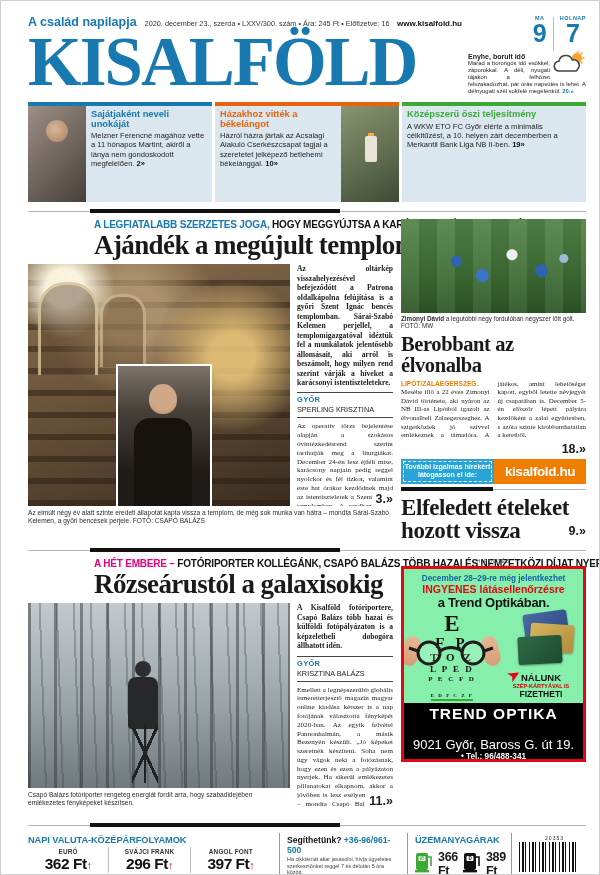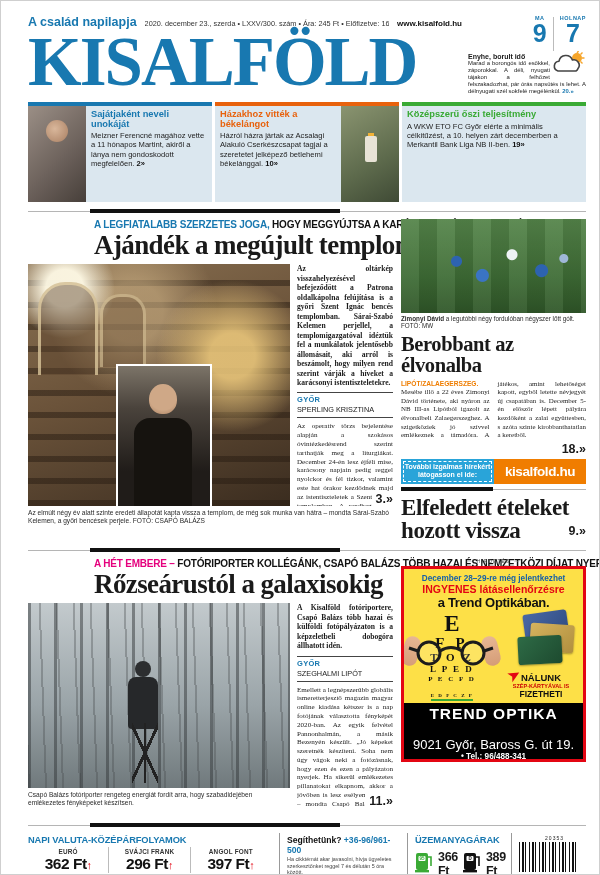--- a/index.html
+++ b/index.html
@@ -115,21 +115,21 @@
   .banner-blue{flex:1;background:#29a4d9;border:2px solid #29a4d9;position:relative;
       display:flex;flex-direction:column;align-items:center;justify-content:center;
       color:#fff;font-weight:bold;font-size:7px;line-height:1.2;outline:1px dashed #fff;outline-offset:-3px;text-align:center;}
   .banner-orange{width:92px;background:#f07d00;color:#fff;font-weight:bold;font-size:13.5px;
       display:flex;align-items:center;justify-content:center;letter-spacing:-.4px;}
   .rc-div{border-top:1px solid #b5b5b5;position:relative;margin:5px 0 6px 0;}
   .rc-div::before{content:'';position:absolute;left:0;top:-2.5px;width:92px;height:4px;background:#111;}
   
   .ad-label{text-align:center;font-size:5px;color:#555;letter-spacing:1px;margin-bottom:2px;}
   .ad-label::before,.ad-label::after{content:'—';margin:0 4px;color:#999;}
-  .adbox{border:3px solid #e30613;background:#fde047;padding:5px 5px 0 5px;height:196px;
+  .adbox{border:3px solid #e30613;background:#86efac;padding:5px 5px 0 5px;height:196px;
          box-sizing:border-box;position:relative;overflow:hidden;display:flex;flex-direction:column;}
   .ad-l1{color:#1660a8;font-weight:bold;font-size:8.2px;text-align:center;}
   .ad-l2{color:#e30613;font-weight:bold;font-size:10.5px;text-align:center;}
   .ad-l3{color:#111;font-weight:bold;font-size:13px;text-align:center;letter-spacing:-.3px;}
   .chart{position:relative;flex:1;margin-top:2px;}
   .chart-rows{width:86px;text-align:center;font-family:"Liberation Serif",serif;font-weight:bold;color:#111;}
   .cr0{font-size:23px;line-height:1;}
   .cr1{font-size:15px;line-height:1.1;letter-spacing:4px;}
   .cr2{font-size:11px;line-height:1.15;letter-spacing:3px;}
   .cr3{font-size:9px;line-height:1.2;letter-spacing:2px;}
@@ -328,21 +328,21 @@
           <div class="photo-forest">
             <div class="photog"></div>
             <div class="tripod"></div>
           </div>
           <div class="caption">Csapó Balázs fotóriporter rengeteg energiát fordít arra, hogy szabadidejében emlékezetes fényképeket készítsen.</div>
         </div>
         <div class="midcol" style="height:205px">
           <div class="intro">A Kisalföld fotóriportere, Csapó Balázs több hazai és külföldi fotópályázaton is a képzeletbeli dobogóra állhatott idén.</div>
           <div class="byline">
             <div class="loc">GYŐR</div>
-            <div class="author">SZEGHALMI LIPÓT</div>
+            <div class="author">KRISZTINA BALÁZS</div>
           </div>
           <div class="bodytxt">Emellett a legnépszerűbb globális ismeretterjesztő magazin magyar online kiadása kétszer is a nap fotójának választotta fényképét 2020-ban. Az egyik felvétel Pannonhalmán, a másik Bezenyén készült. „Jó képeket szeretnék készíteni. Soha nem úgy vágok neki a fotózásnak, hogy ezen és ezen a pályázaton nyerjek. Ha sikerül emlékezetes pillanatokat elkapnom, akkor a jövőben is lesz esélyem díjakra” – mondta Csapó Balázs. Első komoly sikerét egy erdélyi idős asszonyt megörökítő portréval aratta.</div>
           <div class="bigref">11.»</div>
         </div>
       </div>
     </div>
 
     <div class="rightcol">
       <div class="ad-label">HIRDETÉS</div>
       <div class="adbox">

